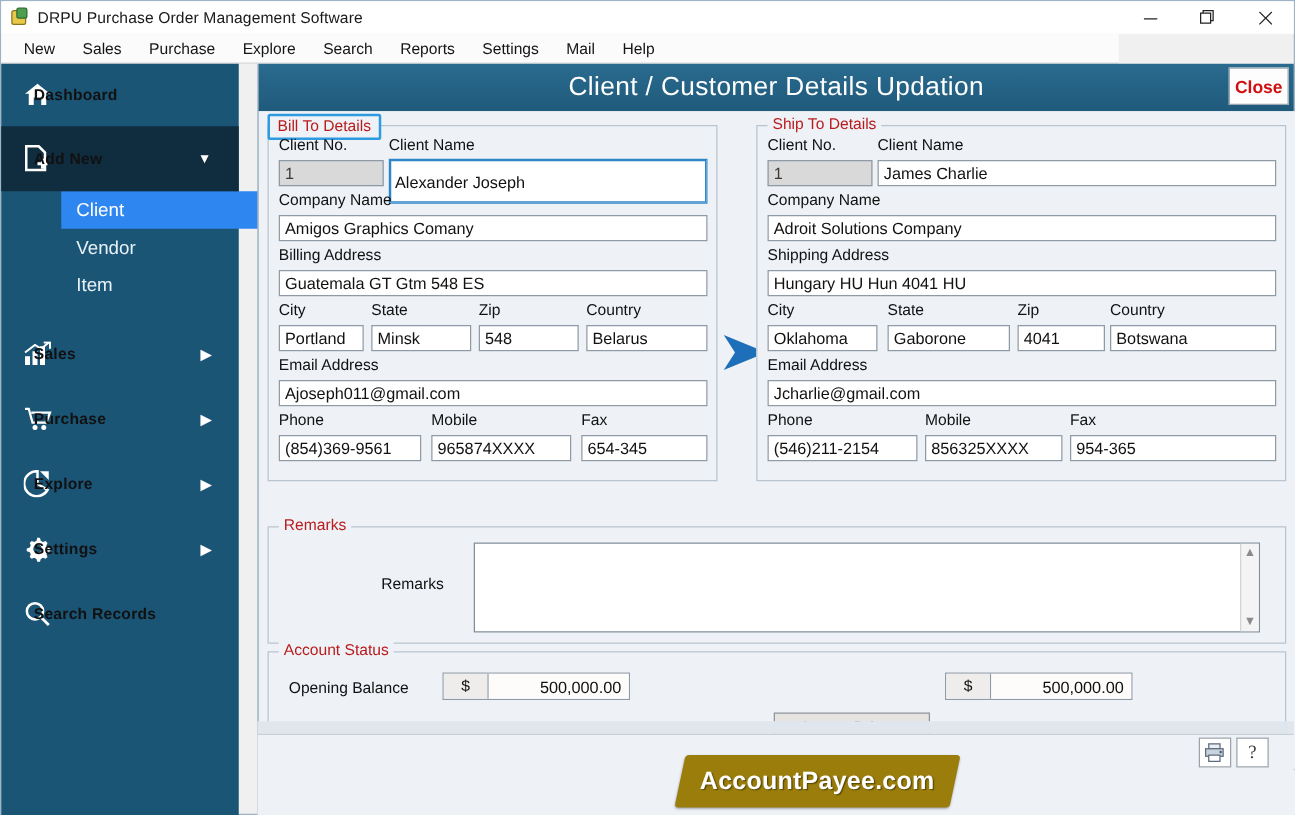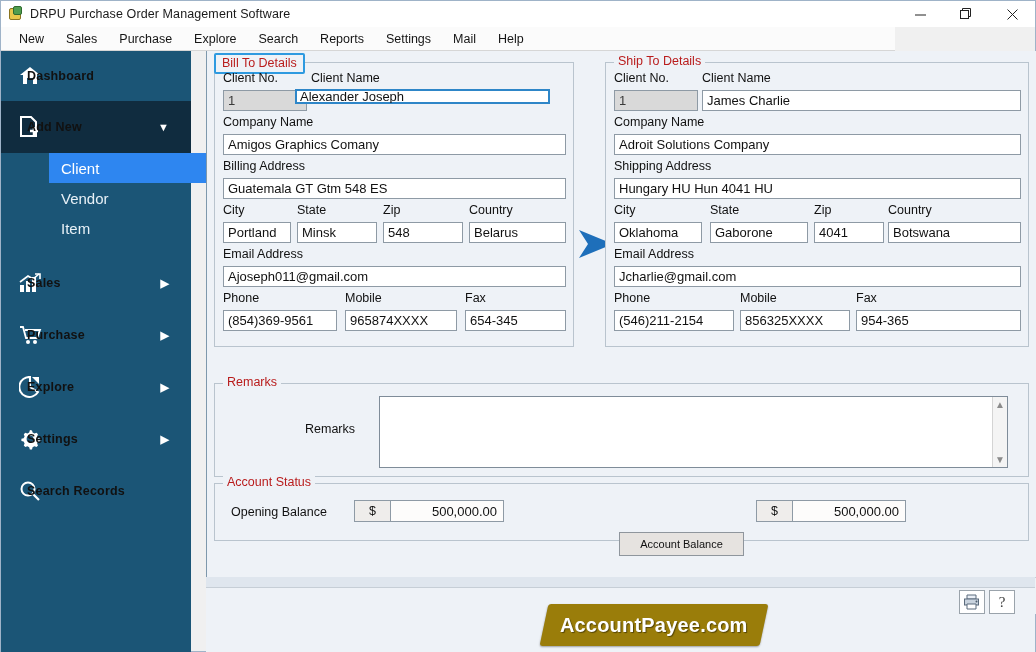--- a/index.html
+++ b/index.html
@@ -202,30 +202,34 @@
             <circle cx="9" cy="9" r="6.5" fill="none" stroke="#fff" stroke-width="2"></circle>
             <line x1="14" y1="14" x2="20" y2="20" stroke="#fff" stroke-width="2.2"></line>
           </svg>
       </span>
       <span class="lbl">Search Records</span>
     </div>
   </div>
 
   <div class="content">
 
+    <div class="form-header">
+      <div class="ftitle">Client / Customer Details Updation</div>
+      <div class="close-btn">Close</div>
+    </div>
 
     <div class="body-area">
 
       <div class="fs" style="left:7px; top:11px; width:360px; height:285px;">
         <div class="legend tabbox">Bill To Details</div>
 
         <div class="lbl" style="left:8px; top:8px;">Client No.</div>
         <div class="lbl" style="left:96px; top:8px;">Client Name</div>
         <div class="inp ro" style="left:8px; top:27px; width:84px; height:21px;">1</div>
-        <div class="inp focus" style="left:80px; top:26px; width:255px; height:15px;">Alexander Joseph</div>
+        <div class="inp focus" style="left:96px; top:26px; width:255px; height:36px;">Alexander Joseph</div>
 
         <div class="lbl" style="left:8px; top:52px;">Company Name</div>
         <div class="inp" style="left:8px; top:71px; width:343px; height:21px;">Amigos Graphics Comany</div>
 
         <div class="lbl" style="left:8px; top:96px;">Billing Address</div>
         <div class="inp" style="left:8px; top:115px; width:343px; height:21px;">Guatemala GT Gtm 548 ES</div>
 
         <div class="lbl" style="left:8px; top:140px;">City</div>
         <div class="lbl" style="left:82px; top:140px;">State</div>
         <div class="lbl" style="left:168px; top:140px;">Zip</div>

